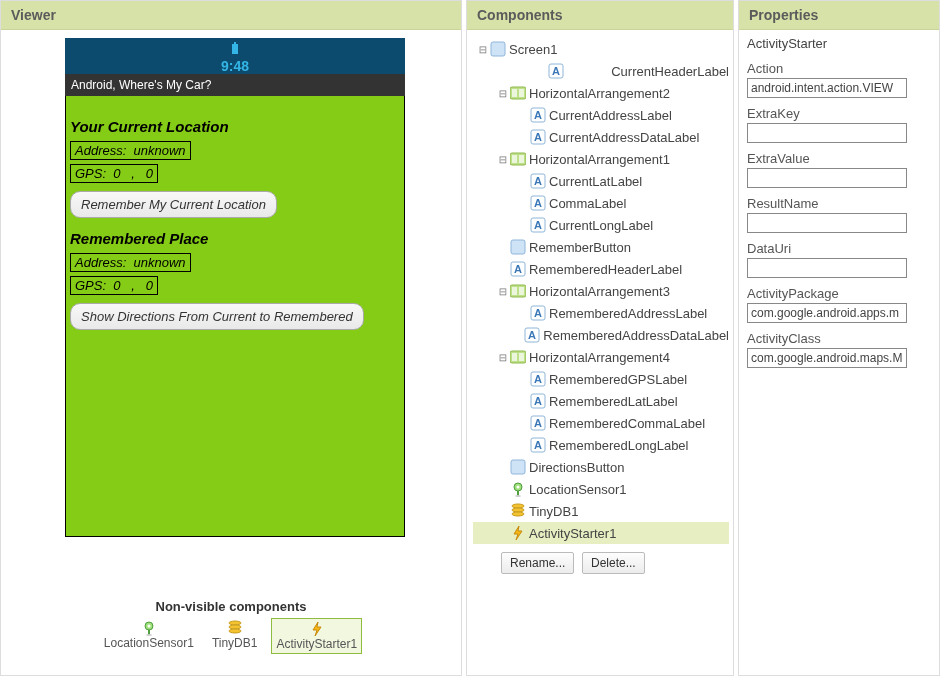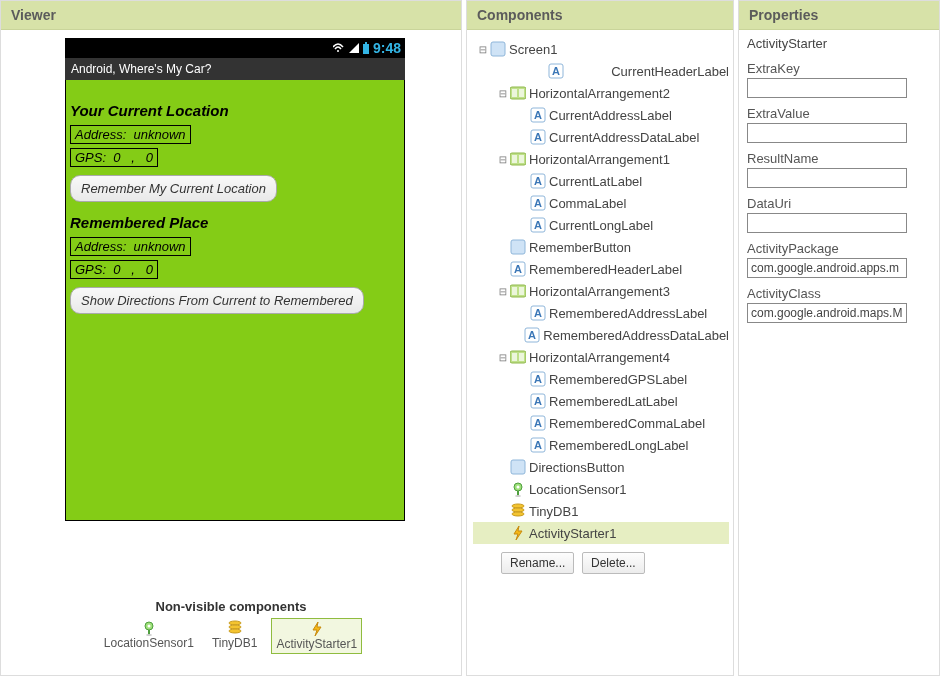--- a/index.html
+++ b/index.html
@@ -18,22 +18,22 @@
   }
   .panel-body { flex:1; overflow:auto; padding:4px; position:relative; }
 
   
   .viewer { width:462px; }
   .phone-wrap { margin:4px 0 0 60px; width:340px; }
   .phone {
     width:340px; background:#fff;
   }
   .statusbar {
-    background:#000000; color:#33b5e5; display:flex; justify-content:flex-end; align-items:center;
-    height:20px; padding:0 4px; font-size:12px; gap:4px;
+    background:#0c4a6e; color:#33b5e5; display:flex; justify-content:flex-end; align-items:center;
+    height:36px; padding:0 4px; font-size:12px; gap:4px;flex-direction:column;
   }
   .statusbar .time { color:#33b5e5; font-weight:bold; font-size:14px;}
   .statusbar svg { display:block; }
   .titlebar {
     background:#333; color:#fff; font-size:12px; padding:4px 6px;
   }
   .screen {
     border:1px solid #000; border-top:none; padding:16px 4px 200px 4px; background:#84cc16;font-style:italic;
   }
   .hlabel { font-weight:bold; font-size:15px; margin:6px 0 4px 0; color:#000;}
@@ -428,20 +428,24 @@
       </div>
     </div>
   </div>
 
   <div class="panel properties">
     <div class="panel-header">Properties</div>
     <div class="panel-body prop-body">
       <div class="prop-title">ActivityStarter</div>
       <div id="prop-fields">
           <div class="prop-field">
+            <div class="prop-label">Action</div>
+            <div class="prop-input">android.intent.action.VIEW</div>
+          </div>
+          <div class="prop-field">
             <div class="prop-label">ExtraKey</div>
             <div class="prop-input"></div>
           </div>
           <div class="prop-field">
             <div class="prop-label">ExtraValue</div>
             <div class="prop-input"></div>
           </div>
           <div class="prop-field">
             <div class="prop-label">ResultName</div>
             <div class="prop-input"></div>

